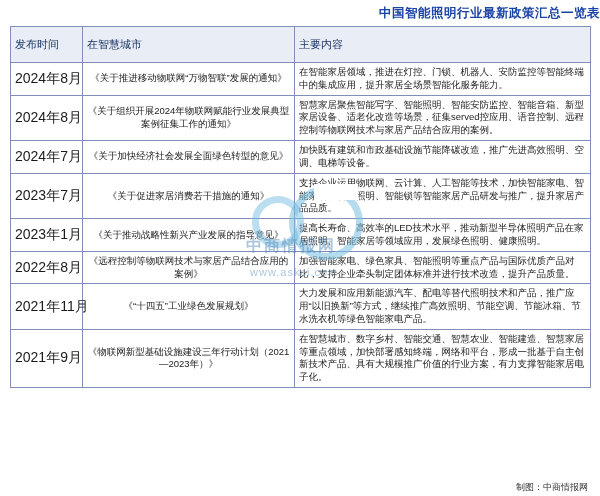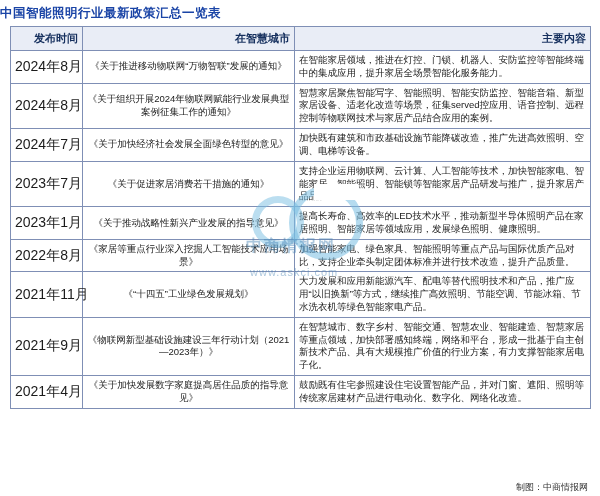--- a/index.html
+++ b/index.html
@@ -17,21 +17,21 @@
     position: relative;
     width: 600px;
     height: 496px;
     box-sizing: border-box;
     background: #ffffff;
   }
   .title-bar {
     height: 26px;
     display: flex;
     align-items: center;
-    justify-content: flex-start;
+    justify-content: flex-end;
     border-radius: 10px;
   }
   .title-text {
     color: #1a44a6;
     font-size: 12.5px;
     font-weight: bold;
     letter-spacing: 0.5px;
   }
   table.policy {
     border-collapse: collapse;
@@ -42,23 +42,23 @@
   table.policy th, table.policy td {
     border: 1px solid #7f8fb5;
     vertical-align: middle;
     padding: 3px 4px;
     box-sizing: border-box;
   }
   table.policy thead th {
     background: #e9edf6;
     color: #16305e;
     font-size: 11px;
-    font-weight: bold;
-    height: 24px;
-    text-align: right;
+    font-weight: normal;
+    height: 36px;
+    text-align: left;
   }
   col.c-date { width: 72px; }
   col.c-name { width: 212px; }
   col.c-content { width: 296px; }
 
   td.date {
     text-align: center;
     font-size: 14px;
     color: #1b1b1b;
     white-space: nowrap;
@@ -180,37 +180,32 @@
         <td class="name">《关于促进家居消费若干措施的通知》</td>
         <td class="content">支持企业运用物联网、云计算、人工智能等技术，加快智能家电、智能家居、智能照明、智能锁等智能家居产品研发与推广，提升家居产品品质。</td>
       </tr>
       <tr>
         <td class="date">2023年1月</td>
         <td class="name">《关于推动战略性新兴产业发展的指导意见》</td>
         <td class="content">提高长寿命、高效率的LED技术水平，推动新型半导体照明产品在家居照明、智能家居等领域应用，发展绿色照明、健康照明。</td>
       </tr>
       <tr>
         <td class="date">2022年8月</td>
-        <td class="name">《家居等重点行业深入挖掘人工智能技术应用场景》</td>
+        <td class="name">《远程控制等物联网技术与家居产品结合应用的案例》</td>
         <td class="content">加强智能家电、绿色家具、智能照明等重点产品与国际优质产品对比，支持企业牵头制定团体标准并进行技术改造，提升产品质量。</td>
       </tr>
       <tr>
         <td class="date">2021年11月</td>
         <td class="name">《“十四五”工业绿色发展规划》</td>
         <td class="content">大力发展和应用新能源汽车、配电等替代照明技术和产品，推广应用“以旧换新”等方式，继续推广高效照明、节能空调、节能冰箱、节水洗衣机等绿色智能家电产品。</td>
       </tr>
       <tr>
         <td class="date">2021年9月</td>
         <td class="name">《物联网新型基础设施建设三年行动计划（2021—2023年）》</td>
         <td class="content">在智慧城市、数字乡村、智能交通、智慧农业、智能建造、智慧家居等重点领域，加快部署感知终端，网络和平台，形成一批基于自主创新技术产品、具有大规模推广价值的行业方案，有力支撑智能家居电子化。</td>
-      </tr>
-      <tr>
-        <td class="date">2021年4月</td>
-        <td class="name">《关于加快发展数字家庭提高居住品质的指导意见》</td>
-        <td class="content">鼓励既有住宅参照建设住宅设置智能产品，并对门窗、遮阳、照明等传统家居建材产品进行电动化、数字化、网络化改造。</td>
       </tr>
     </tbody>
   </table>
 
   <div class="watermark">
     <div class="wm-ring"></div>
     <div class="wm-ring2"></div>
     <div class="wm-text1">中商情报网</div>
     <div class="wm-text2">www.askci.com</div>
   </div>

